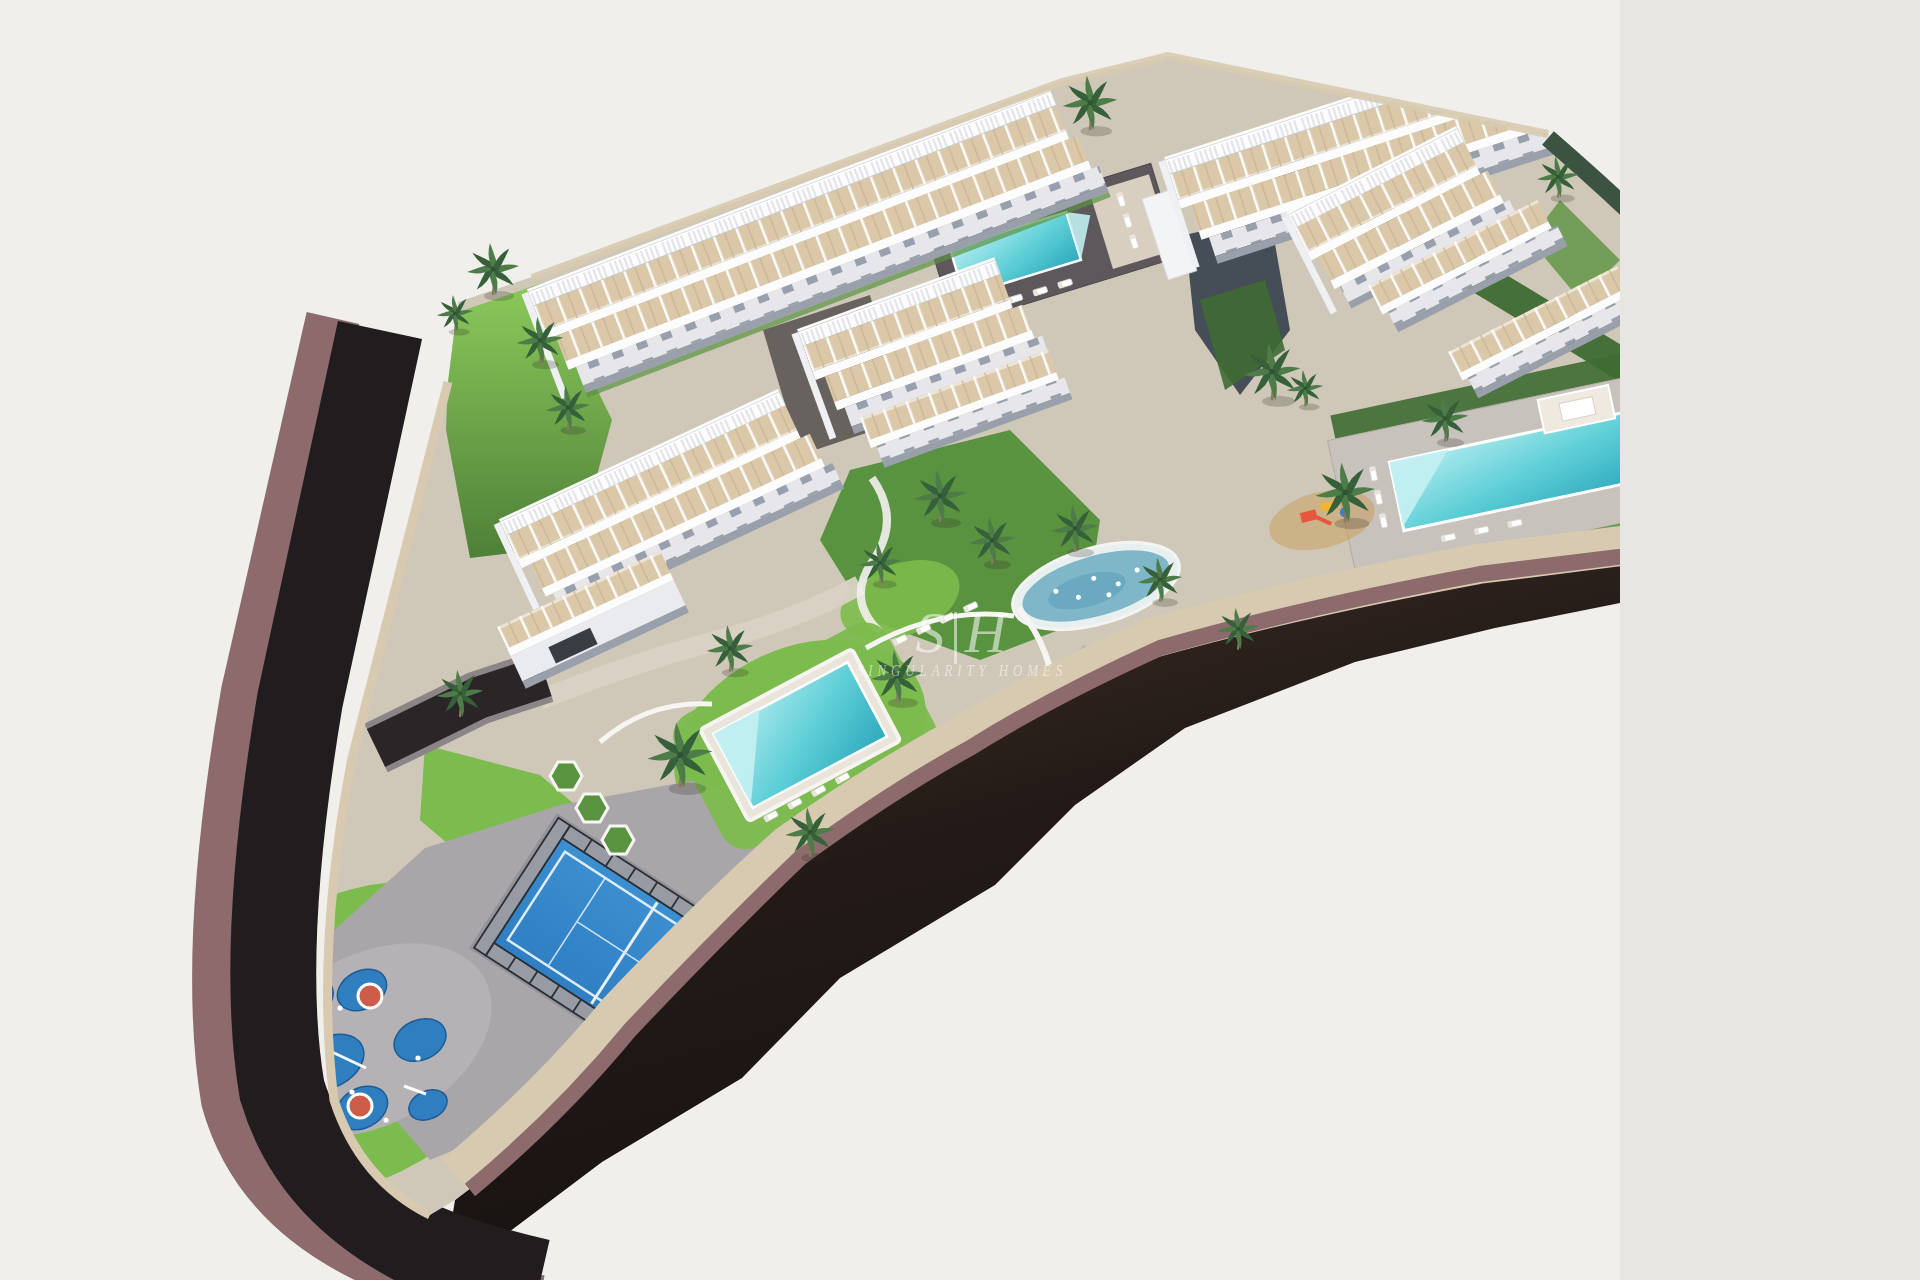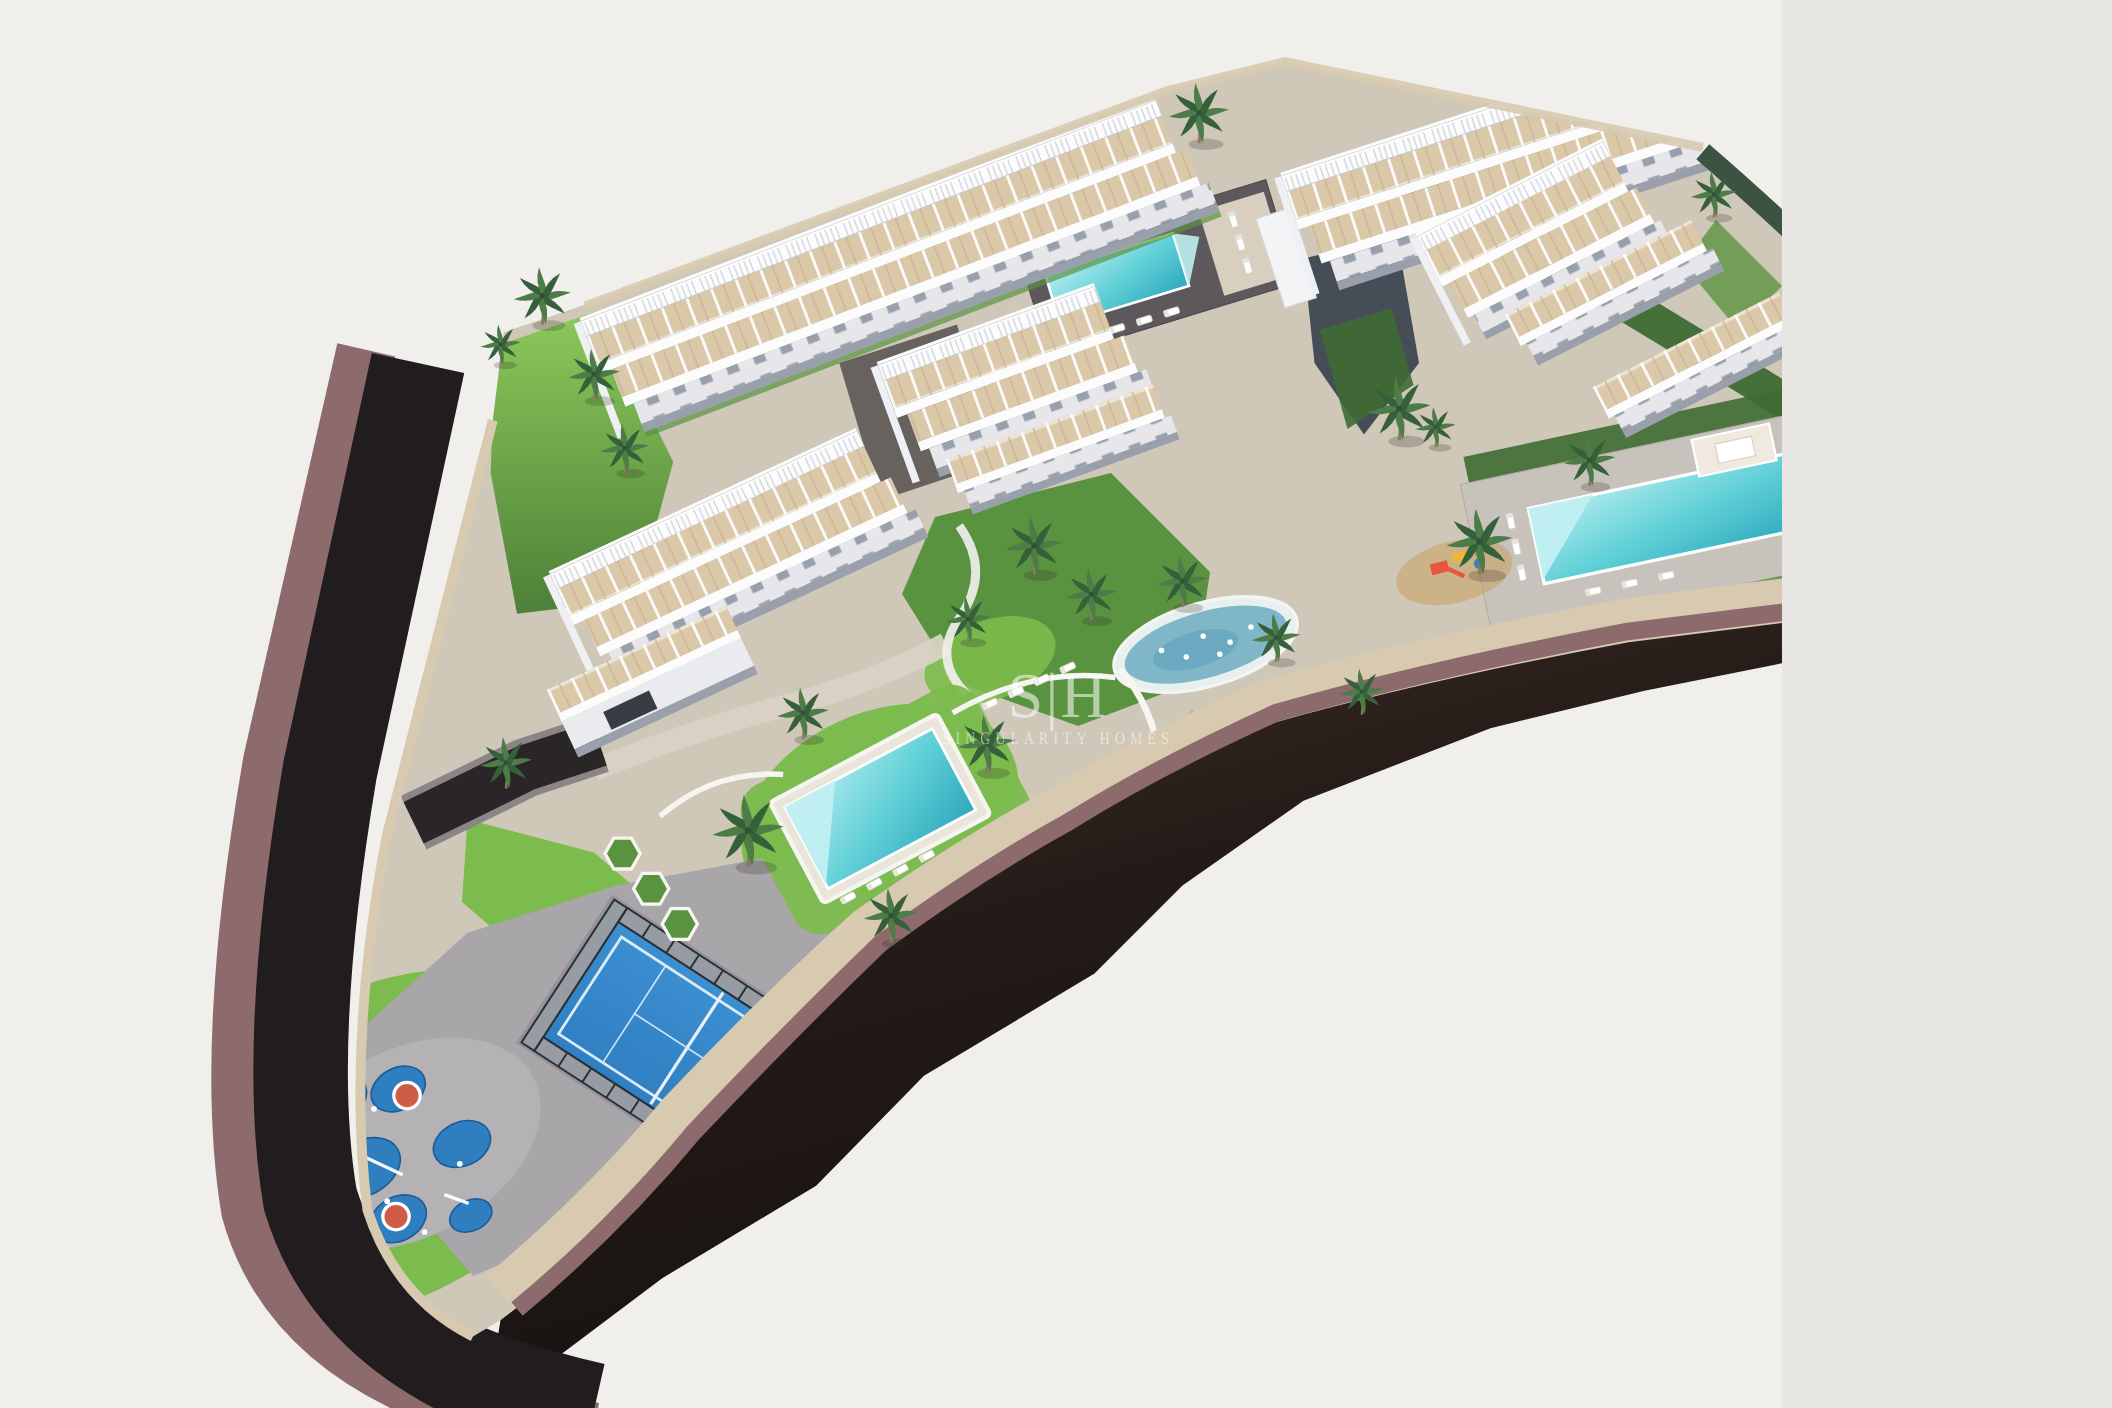--- a/index.html
+++ b/index.html
@@ -1,17 +1,17 @@
 <!DOCTYPE html>
 <html style="--bg: #f1efec; --road: #211c1e; --roadBrown: #4a372c; --roadDeep: #110e0f; --sidewalk: #8d6b6c; --wallStone: #d7cab0; --pavingLight: #cfc8b9; --pavingGray: #a9a6aa; --pavingPale: #b5b2b6; --terrace: #dac8a9; --facade: #e7e6ea; --white: #fcfcfd; --shadow: #9aa0ab; --grass: #7cbb4d; --grassMid: #5a9340; --grassDark: #3e6b33; --hedge: #3c5342; --poolLight: #b9eef0; --poolMid: #5ecfd6; --poolDeep: #2fa9bd; --court: #2f7fc2; --courtDark: #24679f; --playBlue: #2e7ec0; --playRed: #cd5c49; --palm: #4d7c48; --palmDark: #35603a; --trunk: #8a7a60; --pond: #7fb7c9; --gravel: #55504e; --darkWall: #454e57; --watermark: #ffffff;"><head>
 <meta charset="utf-8">
 <style>
   html,body{margin:0;padding:0;background:#e8e6e3;}
   .stage{position:relative;width:1620px;height:1280px;overflow:hidden;background:var(--bg,#f1efec);
-         font-family:"Liberation Sans",sans-serif;}
+         font-family:"Liberation Sans",sans-serif;font-style:italic;}
   svg{display:block}
   .wm-logo{font-family:"Liberation Serif",serif;font-size:58px;letter-spacing:2px;
            fill:var(--watermark,#fff);fill-opacity:.55;}
   .wm-name{font-family:"Liberation Serif",serif;font-size:16px;letter-spacing:6px;
            fill:var(--watermark,#fff);fill-opacity:.5;}
 </style>
 </head>
 <body>
 
 <div class="stage">

